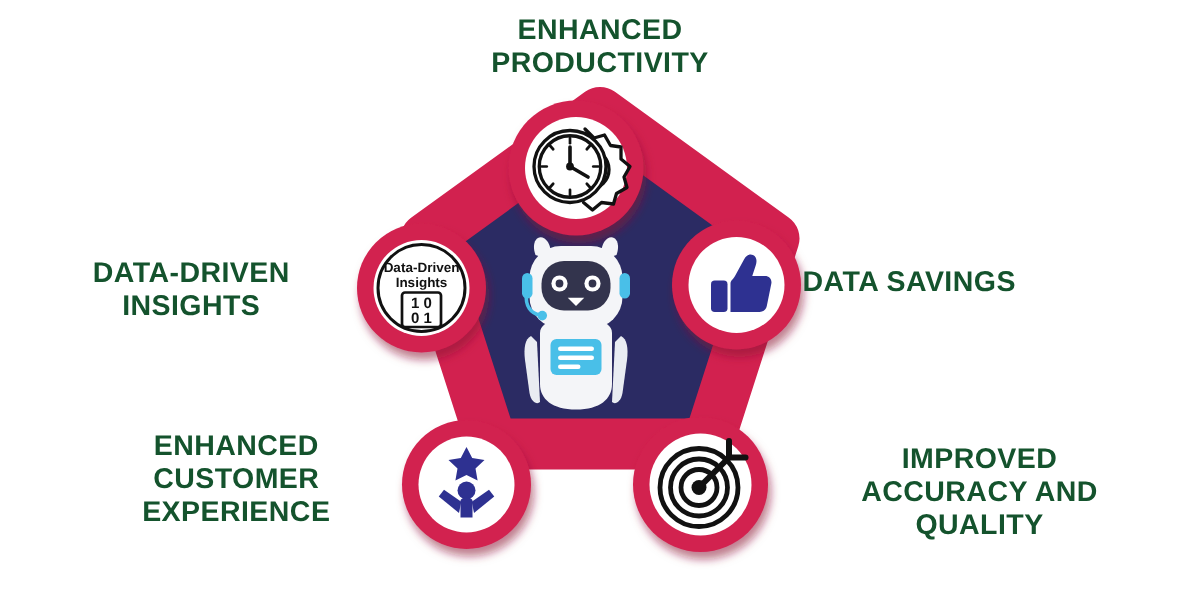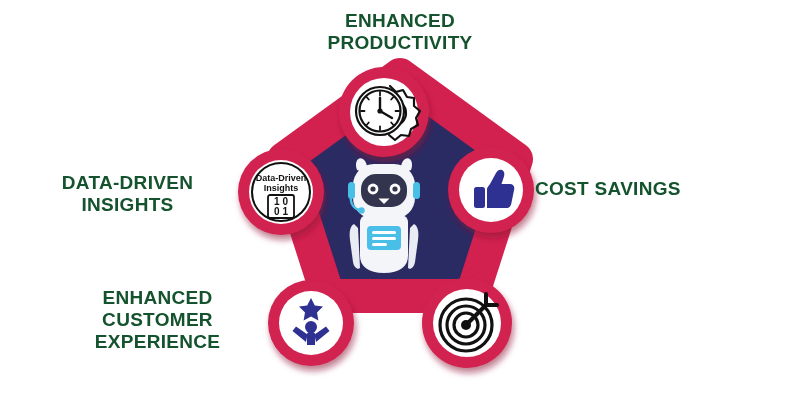--- a/index.html
+++ b/index.html
@@ -190,20 +190,23 @@
       </g>
     </g>
   </svg>
 
   <div class="label c" id="lbl-productivity">ENHANCED
 PRODUCTIVITY</div>
 
   <div class="label c" id="lbl-insights">DATA-DRIVEN
 INSIGHTS</div>
 
-  <div class="label l" id="lbl-cost">COST SAVINGS</div>
+  <div class="label l" id="lbl-cost">DATA SAVINGS</div>
 
   <div class="label c" id="lbl-customer">ENHANCED
 CUSTOMER
 EXPERIENCE</div>
 
+  <div class="label c" id="lbl-accuracy">IMPROVED
+ACCURACY AND
+QUALITY</div>
 
 </div>
 
 </body></html>

